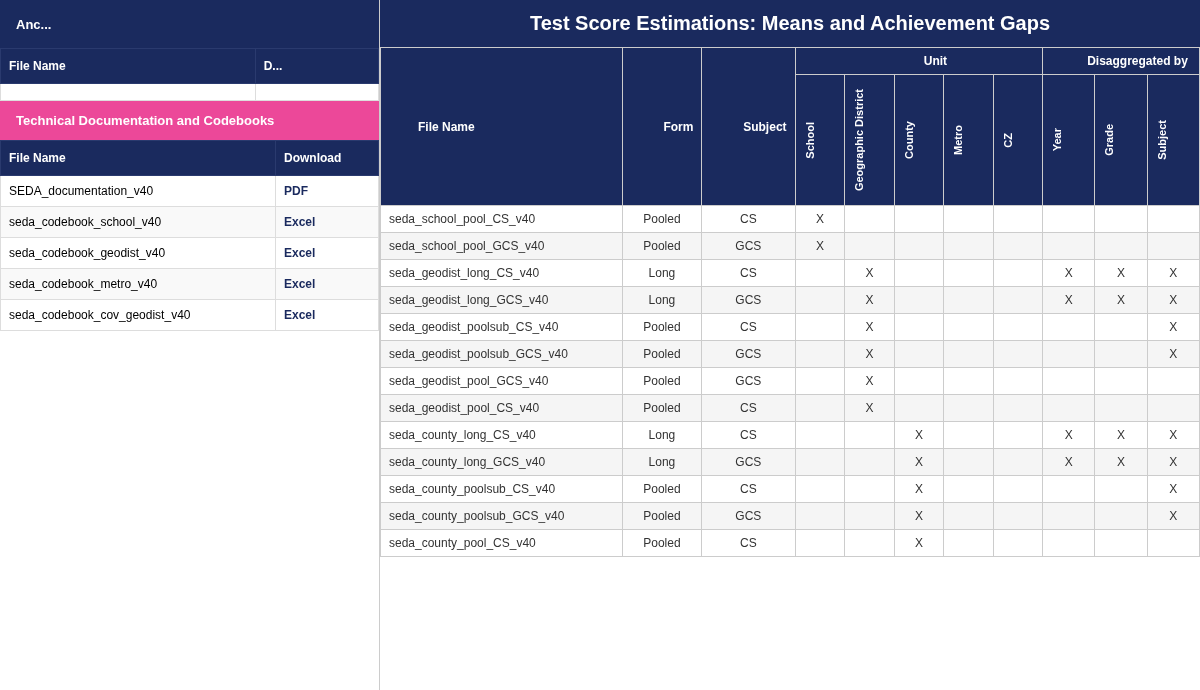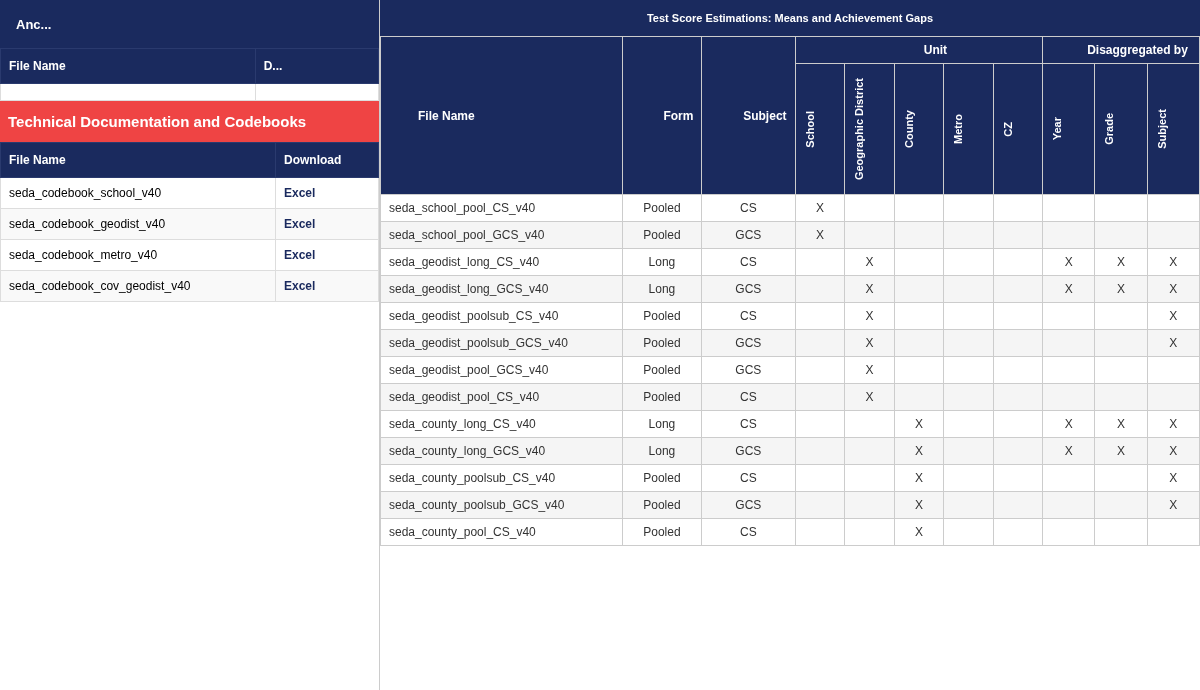--- a/index.html
+++ b/index.html
@@ -11,26 +11,26 @@
     .left-panel { width: 380px; flex-shrink: 0; background: #fff; border-right: 1px solid #ccc; display: flex; flex-direction: column; }
 
     .anchor-header { background: #1a2a5e; color: #fff; padding: 12px 16px; font-size: 13px; font-weight: bold; height: 48px; display: flex; align-items: center; }
 
     .file-table { width: 100%; border-collapse: collapse; }
     .file-table th { background: #1a2a5e; color: #fff; padding: 10px 8px; text-align: left; font-size: 12px; border: 1px solid #2a3a6e; }
     .file-table td { padding: 8px; border: 1px solid #ddd; font-size: 12px; }
     .file-table tr:nth-child(even) td { background: #f9f9f9; }
     .file-table a { color: #1a2a5e; text-decoration: none; font-weight: bold; }
 
-    .codebooks-header { background: #ef4444; color: #fff; padding: 12px 8px; font-size: 15px; font-weight: bold; }
+    .codebooks-header { background: #ec4899; color: #fff; padding: 12px 16px; font-size: 13px; font-weight: bold; }
 
     
     .right-panel { flex: 1; overflow: auto; background: #fff; }
 
-    .main-title { background: #1a2a5e; color: #fff; text-align: center; padding: 12px; font-size: 11px; font-weight: bold; }
+    .main-title { background: #1a2a5e; color: #fff; text-align: center; padding: 12px; font-size: 20px; font-weight: bold; }
 
     .data-table { width: 100%; border-collapse: collapse; }
     .data-table th, .data-table td { border: 1px solid #ccc; text-align: center; font-size: 12px; padding: 6px 4px; }
     .data-table thead tr:first-child th { background: #1a2a5e; color: #fff; padding-left: 37px; }
     .data-table thead tr.subheader th { background: #1a2a5e; color: #fff; font-size: 11px; }
     .data-table tbody tr:nth-child(even) td { background: #f5f5f5; }
     .data-table tbody tr:nth-child(odd) td { background: #fff; }
     .data-table tbody td { color: #333; }
     .data-table .col-filename { text-align: left; padding-left: 8px; min-width: 220px; }
     .data-table .col-form { min-width: 60px; }
@@ -70,20 +70,24 @@
     </div>
 
     <table class="file-table">
       <thead>
         <tr>
           <th>File Name</th>
           <th>Download</th>
         </tr>
       </thead>
       <tbody id="codebooks-tbody">
+      <tr>
+      <td>SEDA_documentation_v40</td>
+      <td><a href="#">PDF</a></td>
+    </tr>
           <tr>
       <td>seda_codebook_school_v40</td>
       <td><a href="#">Excel</a></td>
     </tr>
           <tr>
       <td>seda_codebook_geodist_v40</td>
       <td><a href="#">Excel</a></td>
     </tr>
           <tr>
       <td>seda_codebook_metro_v40</td>

